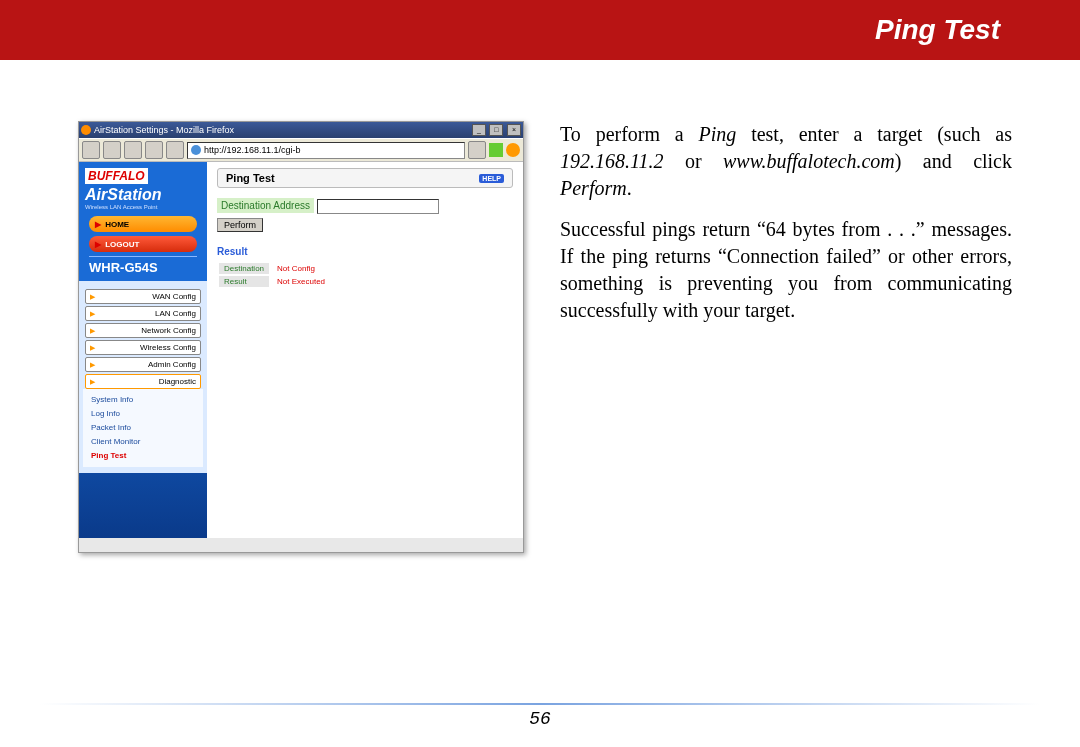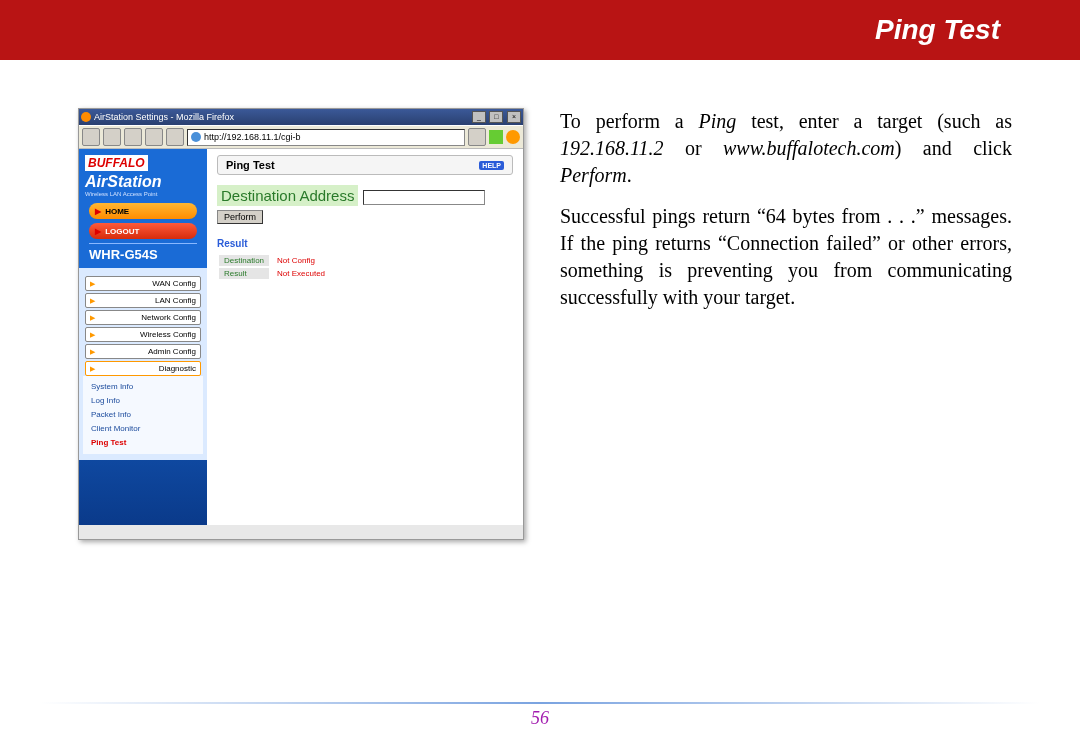--- a/index.html
+++ b/index.html
@@ -23,20 +23,21 @@
     color: #fff;
     font-style: italic;
     font-weight: bold;
     font-size: 28px;
     font-family: Arial, sans-serif;
   }
   .content-row {
     display: flex;
     padding: 48px 68px 0 78px;
     gap: 36px;
+    margin-top: 13px;
   }
   .screenshot-box {
     width: 444px;
     height: 430px;
     border: 1px solid #999;
     background: #e8e8e8;
     box-shadow: 2px 2px 5px rgba(0,0,0,0.35);
     position: relative;
     font-family: Tahoma, Arial, sans-serif;
     font-size: 9px;
@@ -102,41 +103,41 @@
   .nav-tab.active{border-color:#f90;}
   .sub-links {background:#f5f9ff;padding:4px 8px;font-size:8px;line-height:14px;color:#1a4a9c;}
   .sub-links div{cursor:pointer;}
   .sub-links .current{color:#d00;font-weight:bold;}
   .main-pane {flex:1;background:#fff;padding:6px 10px;}
   .pane-title {
     border:1px solid #bbb;border-radius:3px;padding:3px 8px;font-size:11px;font-weight:bold;
     display:flex;justify-content:space-between;align-items:center;background:#f5f5f5;
   }
   .help-badge{background:#2a5cd8;color:#fff;font-size:7px;padding:1px 3px;border-radius:2px;}
-  .field-row{margin-top:10px;font-size:15px;}
+  .field-row{margin-top:10px;font-size:10px;}
   .field-label{background:#d6f0c8;color:#2a7a2a;padding:2px 4px;display:inline-block;}
   .field-input{border:1px inset #888;height:13px;width:120px;display:inline-block;vertical-align:middle;background:#fff;}
   .perform-btn{margin-top:4px;background:#d4d0c8;border:1px outset #888;padding:1px 6px;font-size:9px;display:inline-block;}
   .result-h{margin-top:14px;color:#2a5cd8;font-size:10px;font-weight:bold;}
   .result-table{margin-top:4px;font-size:8px;}
   .result-table td.k{background:#e5e5e5;color:#2a7a2a;padding:1px 5px;}
   .result-table td.v{color:#d00;padding:1px 6px;}
   .body-text {
     flex:1; font-size:20px; line-height:1.35;
     font-family: 'New Century Schoolbook', 'Century Schoolbook', Georgia, serif;
   }
   .body-text p{margin:0 0 14px 0; text-align: justify;}
   .footer {
     position:absolute;
     bottom:18px;
     left:0;right:0;
     text-align:center;
   }
   .footer-line{height:2px;background:linear-gradient(to right,#fff 0%,#7aa3e0 50%,#fff 100%);margin:0 40px 4px 40px;}
-  .page-num{font-style:italic;font-family:Liberation Serif, serif;font-size:18px;color:#a21caf;}
+  .page-num{font-style:italic;font-family:Liberation Mono, monospace;font-size:18px;color:#000000;}
   em{font-style:italic;}
 </style>
 </head>
 <body>
 
 <div class="header-bar">
   <span class="header-title">Ping Test</span>
 </div>
 
 <div class="content-row">

